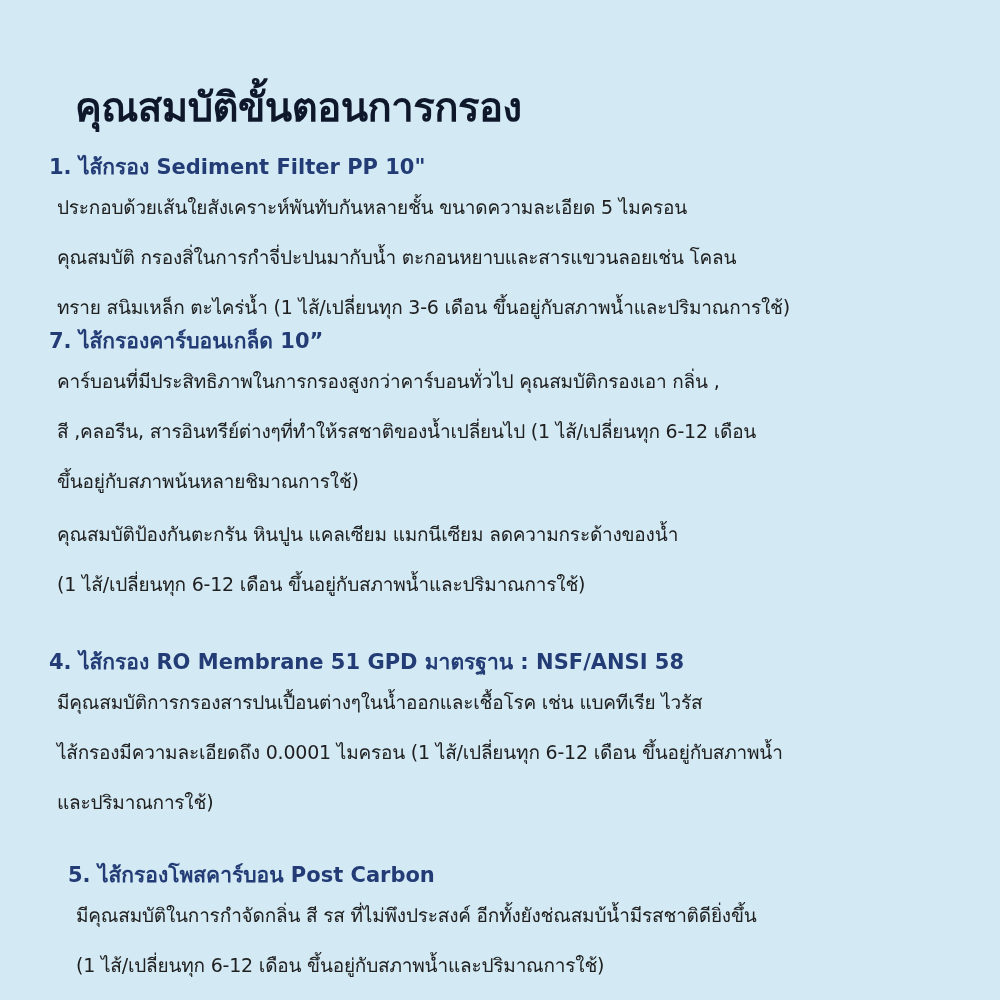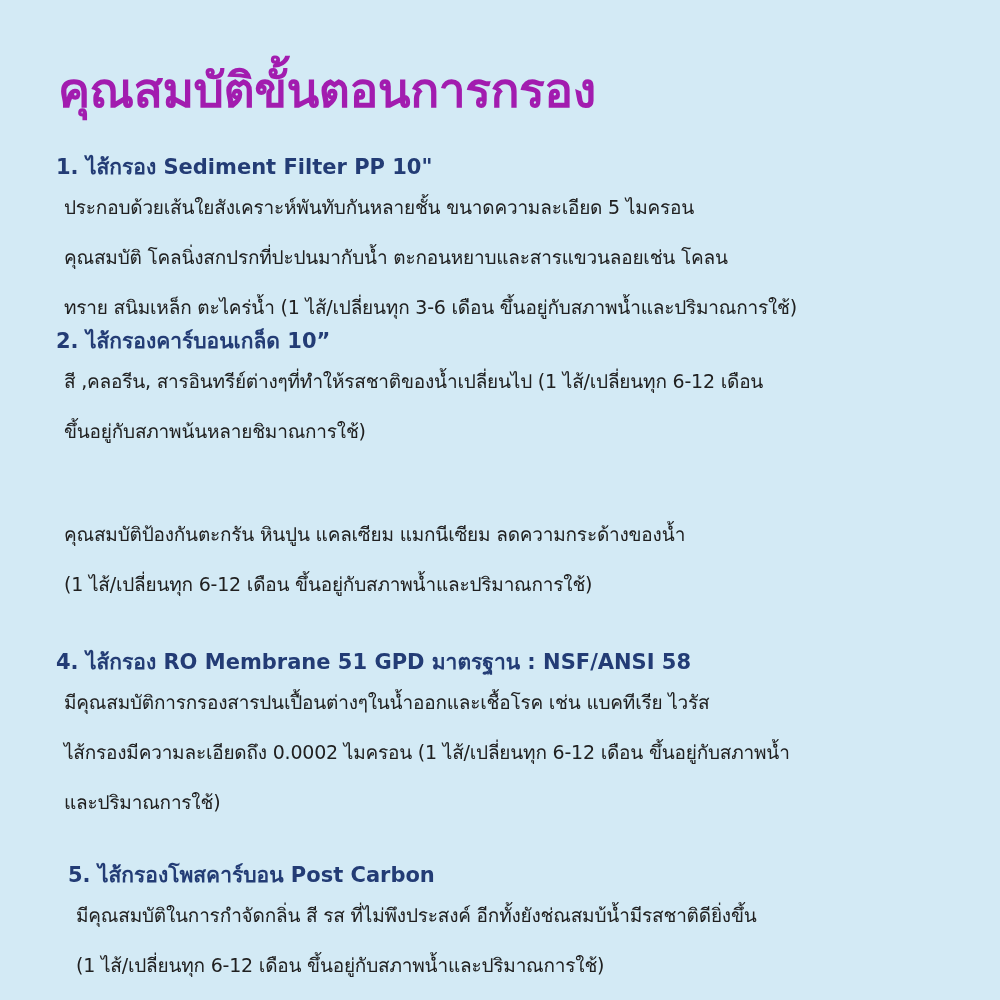--- a/index.html
+++ b/index.html
@@ -12,31 +12,31 @@
       background: #d3eaf5;
       position: relative;
       overflow: hidden;
       font-family: "DejaVu Sans", "Liberation Sans", sans-serif;
       color: #1f1f1f;
     }
     .page-title {
       position: absolute;
       left: 58px;
       top: 60px;
-      font-size: 48px;
+      font-size: 40px;
       font-weight: bold;
-      color: #a21caf;
+      color: #0f172a;
       letter-spacing: -0.5px;
-      margin: 0;
+      margin: 17px;
       line-height: 60px;
       white-space: nowrap;
     }
     .section {
       position: absolute;
-      left: 56px;
+      left: 49px;
       width: 880px;
     }
     .section-heading {
       font-size: 21px;
       font-weight: bold;
       color: #233c75;
       line-height: 30px;
       margin: 0;
       white-space: nowrap;
     }
@@ -53,39 +53,40 @@
     }
   </style>
 </head>
 <body>
 
 <h1 class="page-title">คุณสมบัติขั้นตอนการกรอง</h1>
 
 <div class="section" style="top:152px;">
   <h2 class="section-heading">1. ไส้กรอง Sediment Filter  PP 10"</h2>
   <p class="section-line">ประกอบด้วยเส้นใยสังเคราะห์พันทับกันหลายชั้น ขนาดความละเอียด  5 ไมครอน</p>
-  <p class="section-line">คุณสมบัติ โคลนิ่งสกปรกที่ปะปนมากับน้ำ ตะกอนหยาบและสารแขวนลอยเช่น โคลน</p>
+  <p class="section-line">คุณสมบัติ กรองสิ่ในการกำจี่ปะปนมากับน้ำ ตะกอนหยาบและสารแขวนลอยเช่น โคลน</p>
   <p class="section-line">ทราย สนิมเหล็ก ตะไคร่น้ำ (1 ไส้/เปลี่ยนทุก 3-6 เดือน ขึ้นอยู่กับสภาพน้ำและปริมาณการใช้)</p>
 </div>
 
 <div class="section" style="top:326px;">
-  <h2 class="section-heading">2. ไส้กรองคาร์บอนเกล็ด 10”</h2>
+  <h2 class="section-heading">7. ไส้กรองคาร์บอนเกล็ด 10”</h2>
+  <p class="section-line">คาร์บอนที่มีประสิทธิภาพในการกรองสูงกว่าคาร์บอนทั่วไป คุณสมบัติกรองเอา กลิ่น ,</p>
   <p class="section-line">สี ,คลอรีน, สารอินทรีย์ต่างๆที่ทำให้รสชาติของน้ำเปลี่ยนไป (1 ไส้/เปลี่ยนทุก 6-12 เดือน</p>
   <p class="section-line">ขึ้นอยู่กับสภาพน้นหลายชิมาณการใช้)</p>
 </div>
 
 <div class="section" style="top:505px;">
   <p class="section-line">คุณสมบัติป้องกันตะกรัน หินปูน แคลเซียม แมกนีเซียม ลดความกระด้างของน้ำ</p>
   <p class="section-line">(1 ไส้/เปลี่ยนทุก 6-12 เดือน ขึ้นอยู่กับสภาพน้ำและปริมาณการใช้)</p>
 </div>
 
 <div class="section" style="top:647px;">
   <h2 class="section-heading">4. ไส้กรอง RO Membrane 51 GPD มาตรฐาน : NSF/ANSI 58</h2>
   <p class="section-line">มีคุณสมบัติการกรองสารปนเปื้อนต่างๆในน้ำออกและเชื้อโรค เช่น แบคทีเรีย ไวรัส</p>
-  <p class="section-line">ไส้กรองมีความละเอียดถึง 0.0002 ไมครอน (1 ไส้/เปลี่ยนทุก 6-12 เดือน ขึ้นอยู่กับสภาพน้ำ</p>
+  <p class="section-line">ไส้กรองมีความละเอียดถึง 0.0001 ไมครอน (1 ไส้/เปลี่ยนทุก 6-12 เดือน ขึ้นอยู่กับสภาพน้ำ</p>
   <p class="section-line">และปริมาณการใช้)</p>
 </div>
 
 <div class="section" style="top:860px; left:68px;">
   <h2 class="section-heading">5. ไส้กรองโพสคาร์บอน Post Carbon</h2>
   <p class="section-line">มีคุณสมบัติในการกำจัดกลิ่น สี รส ที่ไม่พึงประสงค์ อีกทั้งยังช่ณสมบ้น้ำมีรสชาติดียิ่งขึ้น</p>
   <p class="section-line">(1 ไส้/เปลี่ยนทุก 6-12 เดือน ขึ้นอยู่กับสภาพน้ำและปริมาณการใช้)</p>
 </div>
 
 </body></html>

